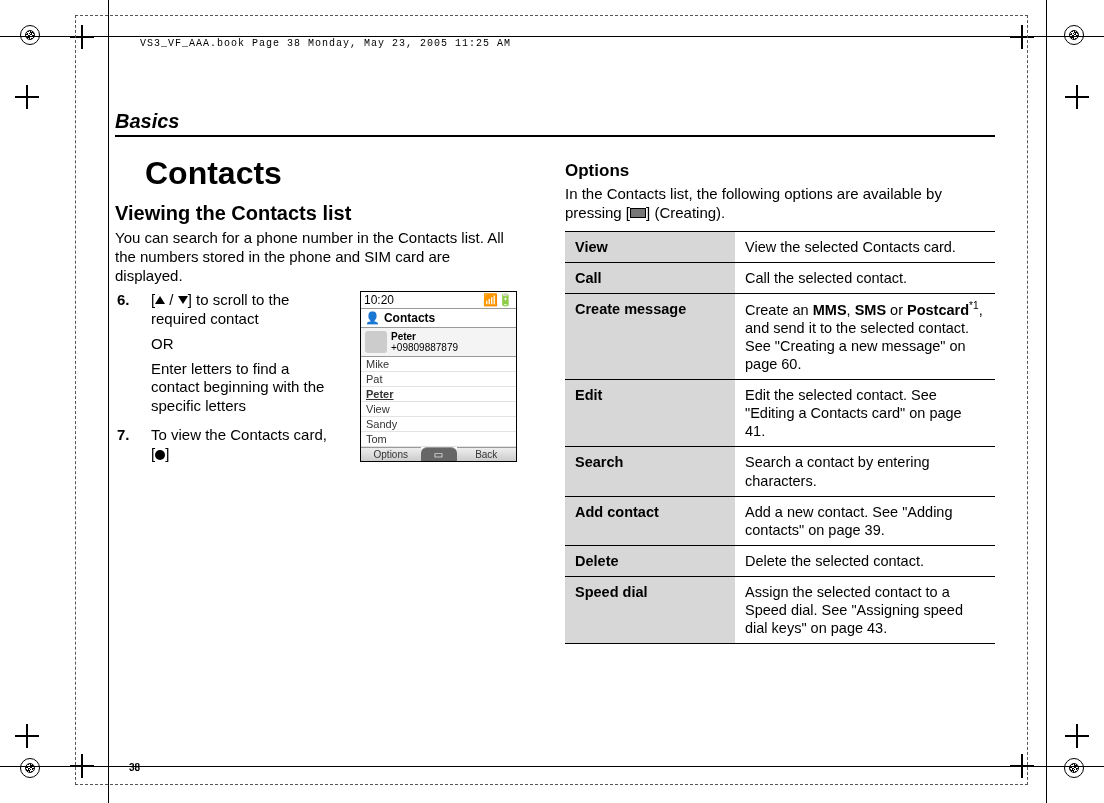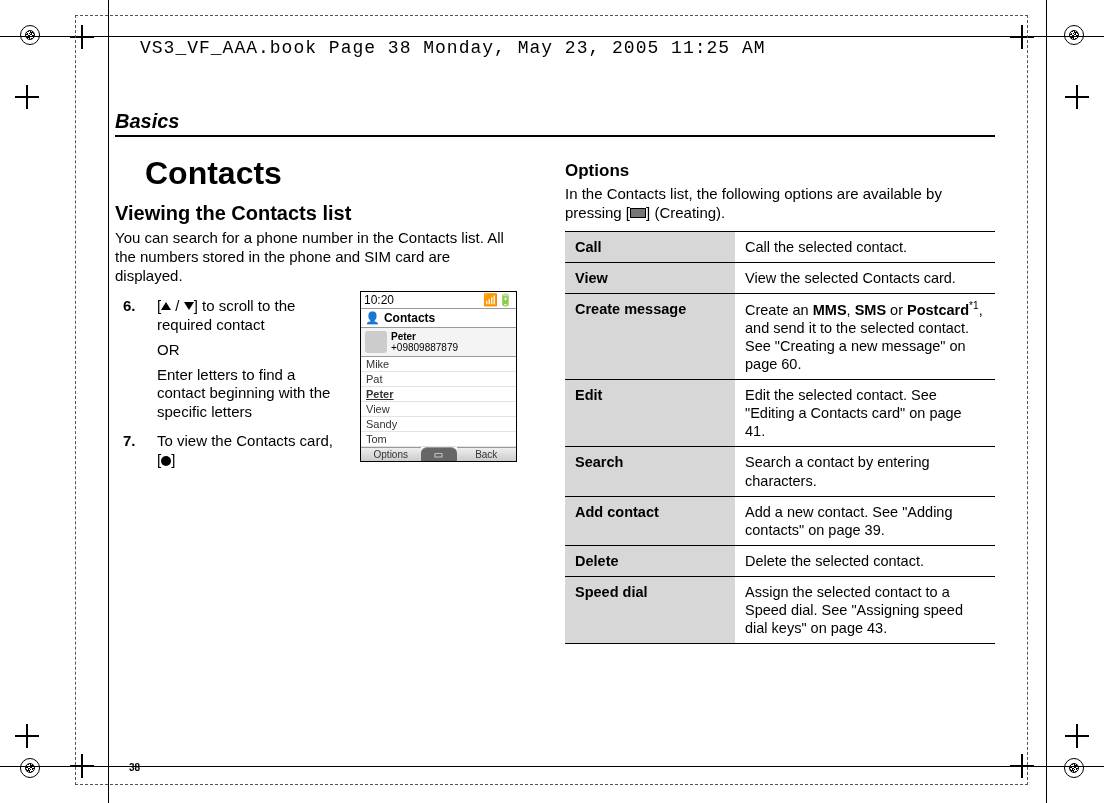--- a/index.html
+++ b/index.html
@@ -46,21 +46,21 @@
     position: absolute;
     left: 75px; top: 15px;
     width: 953px; height: 770px;
     border: 1px dashed #555;
     box-sizing: border-box;
   }
   .book-header {
     position: absolute;
     left: 140px; top: 38px;
     font-family: "Courier New", monospace;
-    font-size: 18px; letter-spacing: 1px;
+    font-size: 10px; letter-spacing: 1px;
   }
   .content {
     position: absolute;
     left: 115px; top: 110px;
     width: 880px;
   }
   .basics-hdr {
     font-weight: bold;
     font-size: 20px;
     border-bottom: 2px solid #000;
@@ -101,21 +101,21 @@
   .nav-arrow::after{
     content:"";
     position:absolute;
     left:4px; top:3px;
     border-left:6px solid #fff;
     border-top:4px solid transparent;
     border-bottom:4px solid transparent;
   }
   ol.steps {
     list-style: none;
-    padding: 0; margin: 8px;
+    padding: 0; margin: 2px;
     counter-reset: step 5;
     width: 210px;
     float: left;
   }
   ol.steps li {
     counter-increment: step;
     position: relative;
     padding-left: 34px;
     font-size: 15px;
     margin-bottom: 10px;
@@ -317,26 +317,26 @@
     </div>
 
     <div class="col" style="width:430px;">
       <h3 class="subsub" style="margin-top:24px;">Options</h3>
       <p class="body">
         <span>In the Contacts list, the following options are available by pressing [</span><span class="key-rect"></span><span>] (Creating).</span>
       </p>
       <table class="opt">
         <tbody>
             <tr>
+              <td class="k">View</td>
+              <td>View the selected Contacts card.</td>
+            </tr>
+        <tr>
               <td class="k">Call</td>
               <td>Call the selected contact.</td>
-            </tr>
-        <tr>
-              <td class="k">View</td>
-              <td>View the selected Contacts card.</td>
             </tr>
         <tr>
               <td class="k">Create message</td>
           <td>
             <span>Create an </span><b>MMS</b><span>, </span><b>SMS</b><span> or </span><b>Postcard</b><sup>*1</sup><span>, and send it to the selected contact. See "Creating a new message" on page 60.</span>
           </td>
         </tr>
         <tr>
               <td class="k">Edit</td>
               <td>Edit the selected contact. See "Editing a Contacts card" on page 41.</td>

